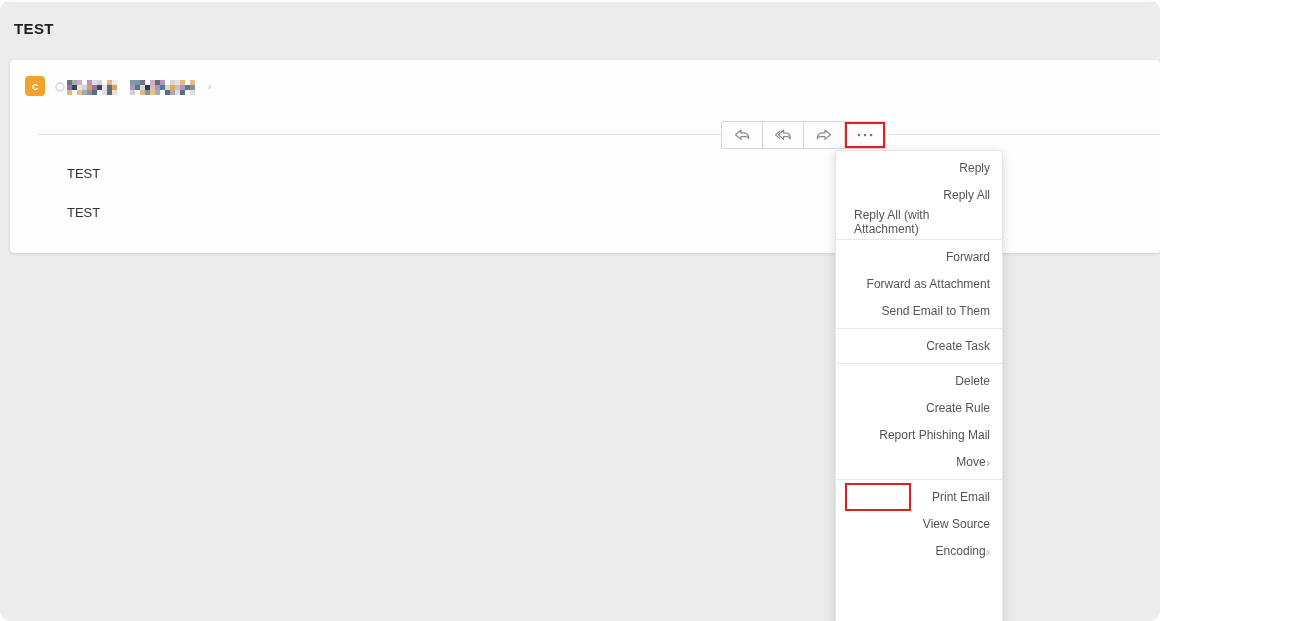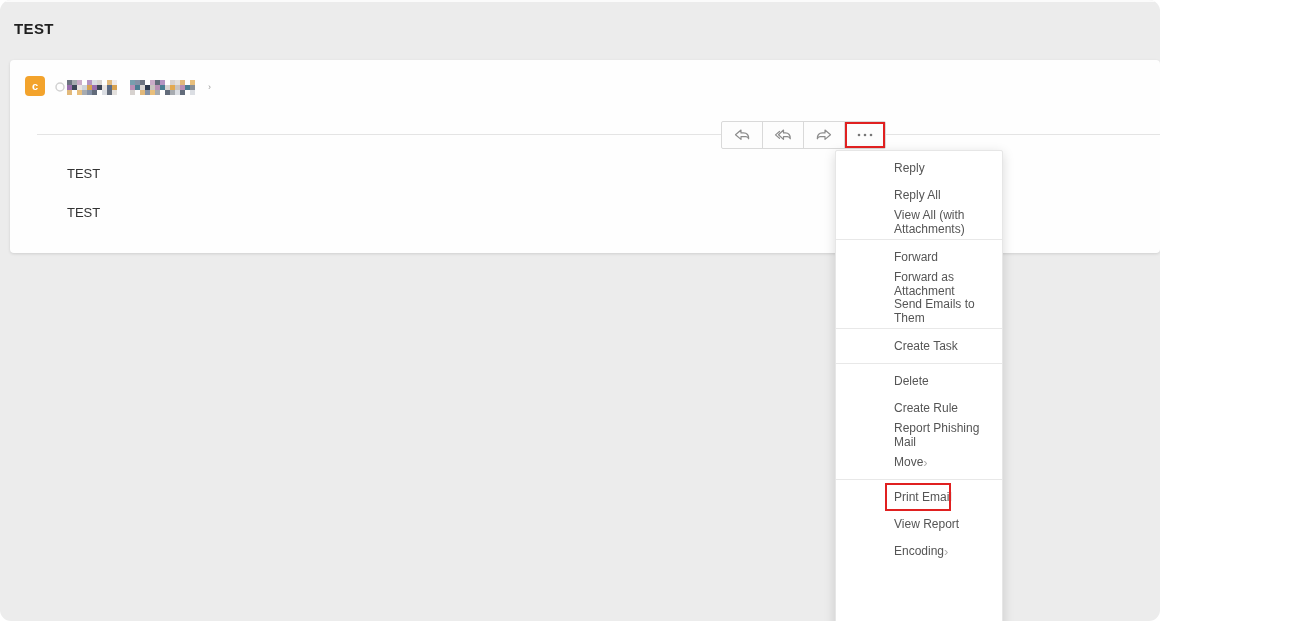--- a/index.html
+++ b/index.html
@@ -52,21 +52,21 @@
   .context-menu {
     position:absolute; top:150px; left:835px; width:168px; height:500px;
     background:#fff; border:1px solid #e6e6e6; border-radius:2px;
     box-shadow:0 3px 12px rgba(0,0,0,.15);
     padding-top:3.5px; z-index:4;
   }
   .menu-item {
     position:relative; height:27px; line-height:27px;
     padding-left:18px; padding-right:12px;
     font-size:12px; color:#555; cursor:pointer;
-    display:flex; align-items:center; justify-content:flex-start;margin-left:40px;
+    display:flex; align-items:center; justify-content:flex-end;
   }
   .menu-item .label { line-height:normal; }
   .submenu-chevron { color:#b0b0b0; font-size:13px; line-height:1; }
   .menu-divider { height:1px; background:#e8e8e8; margin:3.5px 0; }
   .print-annotation { left:9px; top:-1px; width:66px; height:28px; }
 </style>
 </head>
 <body>
 
 <div class="viewport" style="background: rgb(236, 236, 236);">
@@ -187,31 +187,31 @@
   </div>
 
   <div class="context-menu" id="context-menu">
       <div class="menu-item">
         <span class="label">Reply</span>
       </div>
       <div class="menu-item">
         <span class="label">Reply All</span>
       </div>
       <div class="menu-item">
-        <span class="label">View All (with Attachments)</span>
+        <span class="label">Reply All (with Attachment)</span>
       </div>
       <div class="menu-divider"></div>
       <div class="menu-item">
         <span class="label">Forward</span>
       </div>
       <div class="menu-item">
         <span class="label">Forward as Attachment</span>
       </div>
       <div class="menu-item">
-        <span class="label">Send Emails to Them</span>
+        <span class="label">Send Email to Them</span>
       </div>
       <div class="menu-divider"></div>
       <div class="menu-item">
         <span class="label">Create Task</span>
       </div>
       <div class="menu-divider"></div>
       <div class="menu-item">
         <span class="label">Delete</span>
       </div>
       <div class="menu-item">
@@ -223,20 +223,20 @@
       <div class="menu-item">
         <span class="label">Move</span>
         <span class="submenu-chevron">›</span>
       </div>
       <div class="menu-divider"></div>
       <div class="menu-item">
         <span class="label">Print Email</span>
         <div class="annotation-box print-annotation"></div>
       </div>
       <div class="menu-item">
-        <span class="label">View Report</span>
+        <span class="label">View Source</span>
       </div>
       <div class="menu-item">
         <span class="label">Encoding</span>
         <span class="submenu-chevron">›</span>
       </div>
     </div>
 </div>
 
 </body></html>

